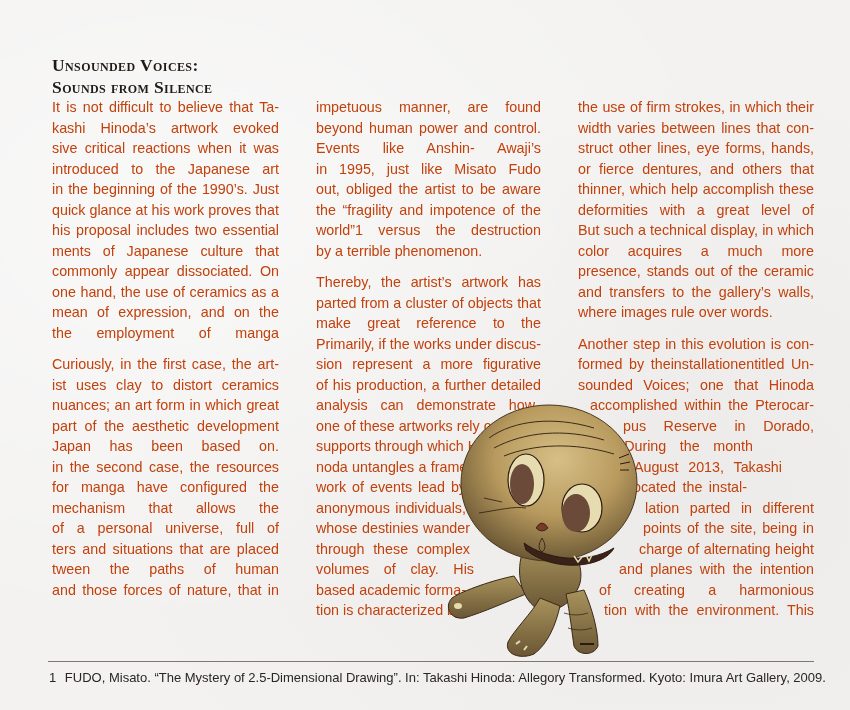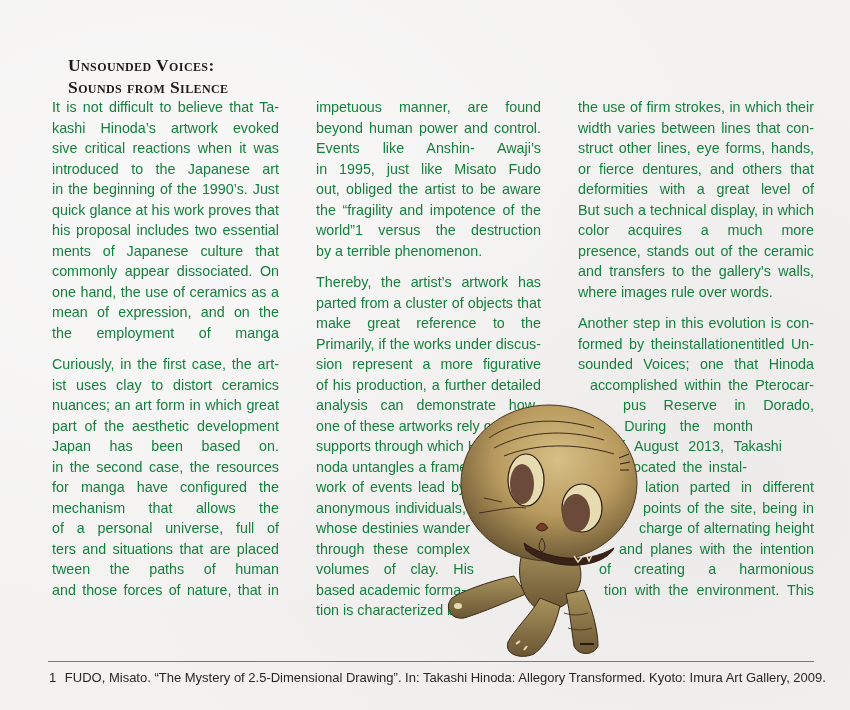--- a/index.html
+++ b/index.html
@@ -12,36 +12,36 @@
       color: #2a2624;
     }
     .page-bg {
       position: absolute; inset: 0;
       background:
         radial-gradient(ellipse at 20% 30%, rgba(255,255,255,0.5), rgba(255,255,255,0) 60%),
         radial-gradient(ellipse at 80% 70%, rgba(230,228,226,0.5), rgba(230,228,226,0) 60%),
         #f3f2f1;
     }
     .heading {
-      position: absolute; left: 68px; top: 54px;
+      position: absolute; left: 52px; top: 54px;
       width: 240px;
       font-family: "Liberation Serif", "DejaVu Serif", serif;
       font-weight: bold;
       font-size: 17.5px;
       line-height: 22px;
       font-variant: small-caps;
       letter-spacing: 0.4px;
       color: #1f1b19;
     }
     .col {
       position: absolute;
       font-family: "Liberation Sans", "DejaVu Sans", sans-serif;
       font-size: 14.3px;
       line-height: 20.5px;
-      color: #15803d;
+      color: #c2410c;
     }
     .line { display: block; white-space: nowrap; height: 20.5px; }
     .j { text-align: justify; text-align-last: justify; white-space: normal; overflow: hidden; }
     .last { text-align: center; text-align-last: left; }
     .para { margin-bottom: 11px; }
 
     #col1 { left: 52px; top: 97px; width: 227px; }
     #col2 { left: 316px; top: 97px; width: 225px; }
     #col3 { left: 578px; top: 97px; width: 236px; }
 
@@ -131,20 +131,21 @@
     <span class="line last">tion is characterized by</span>
   </div>
 </div>
 
 <div class="col" id="col3">
   <div class="para">
     <span class="line j">the use of firm strokes, in which their</span>
     <span class="line j">width varies between lines that con-</span>
     <span class="line j">struct other lines, eye forms, hands,</span>
     <span class="line j">or fierce dentures, and others that are</span>
+    <span class="line j">thinner, which help accomplish these</span>
     <span class="line j">deformities with a great level of detail.</span>
     <span class="line j">But such a technical display, in which</span>
     <span class="line j">color acquires a much more noticeable</span>
     <span class="line j">presence, stands out of the ceramic</span>
     <span class="line j">and transfers to the gallery’s walls,</span>
     <span class="line j last">where images rule over words.</span>
   </div>
   <div class="para">
     <span class="line j">Another step in this evolution is con-</span>
     <span class="line j">formed by theinstallationentitled Un-</span>

